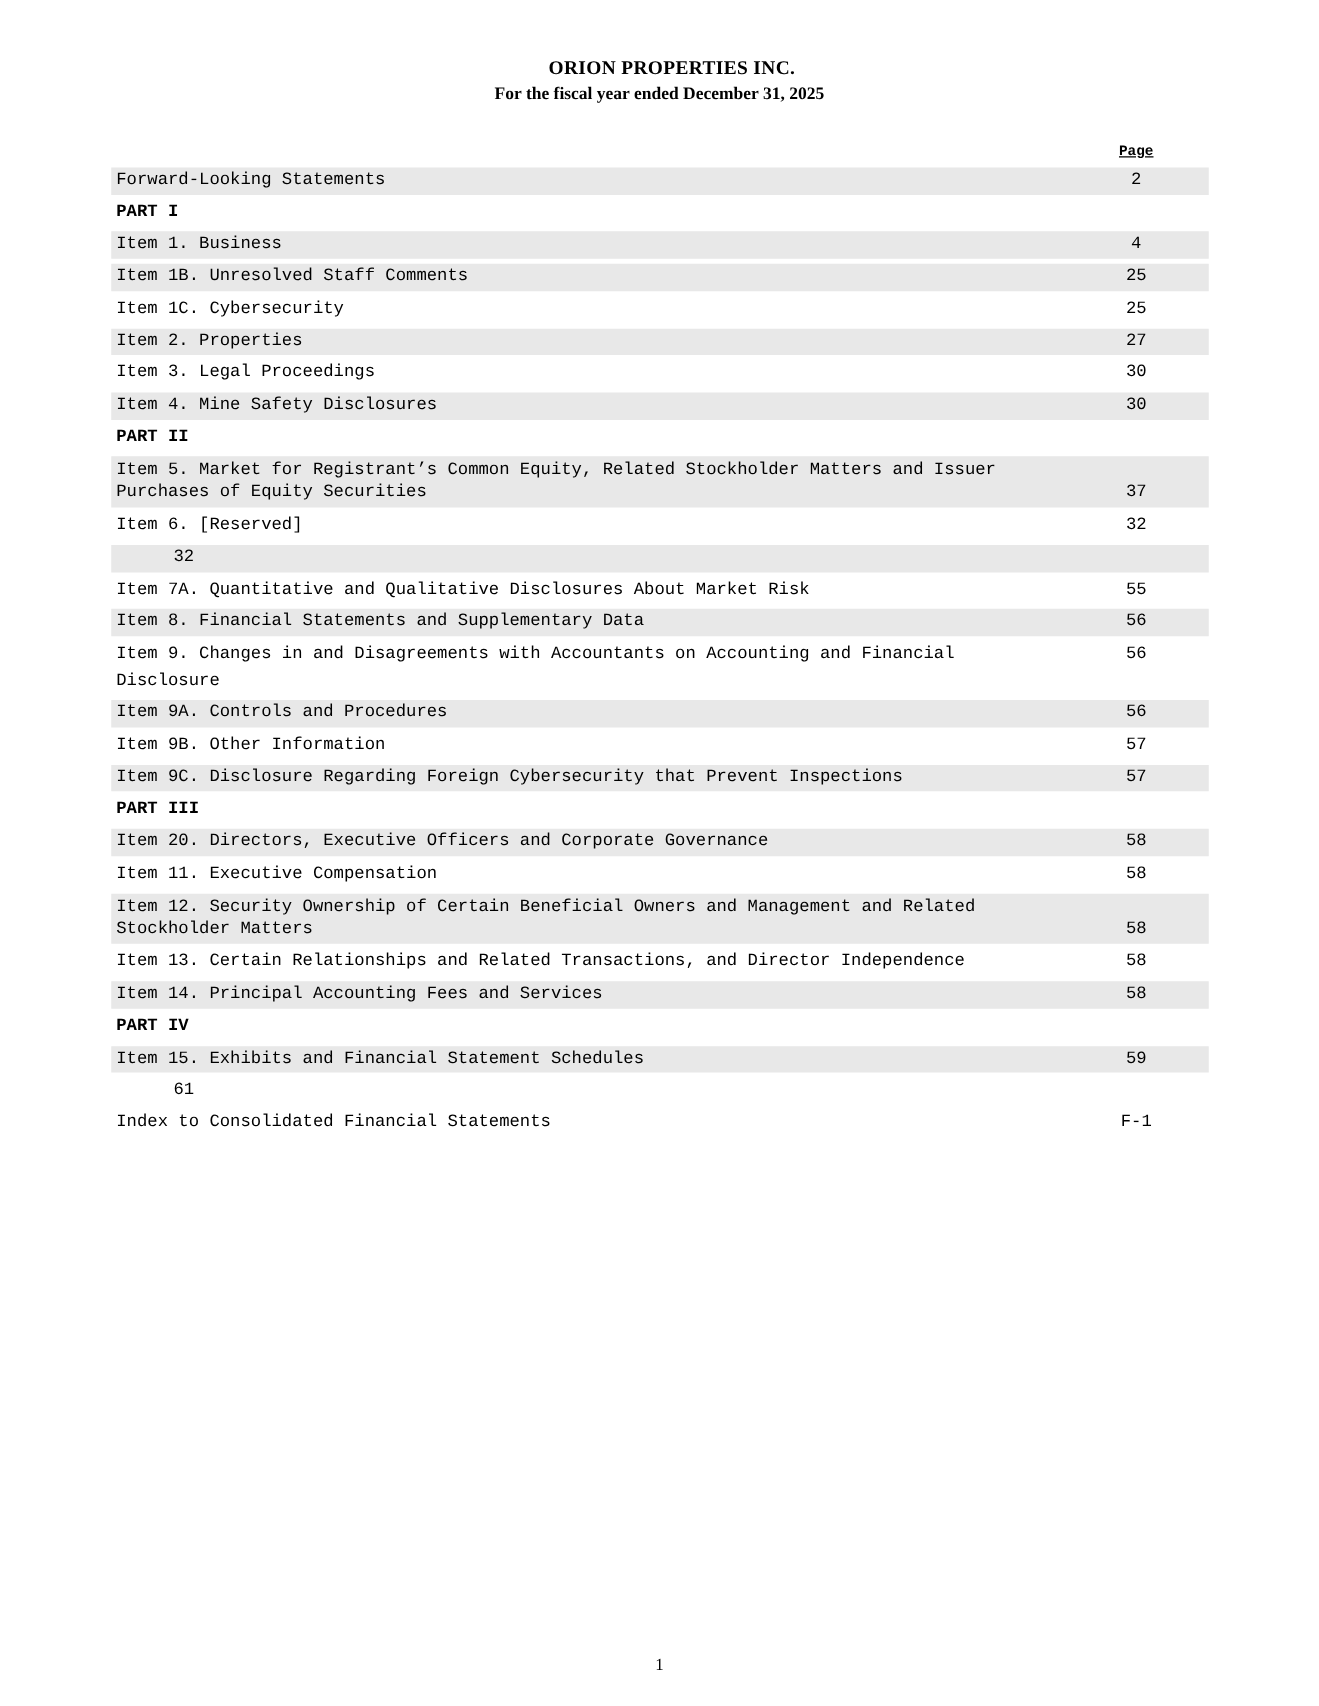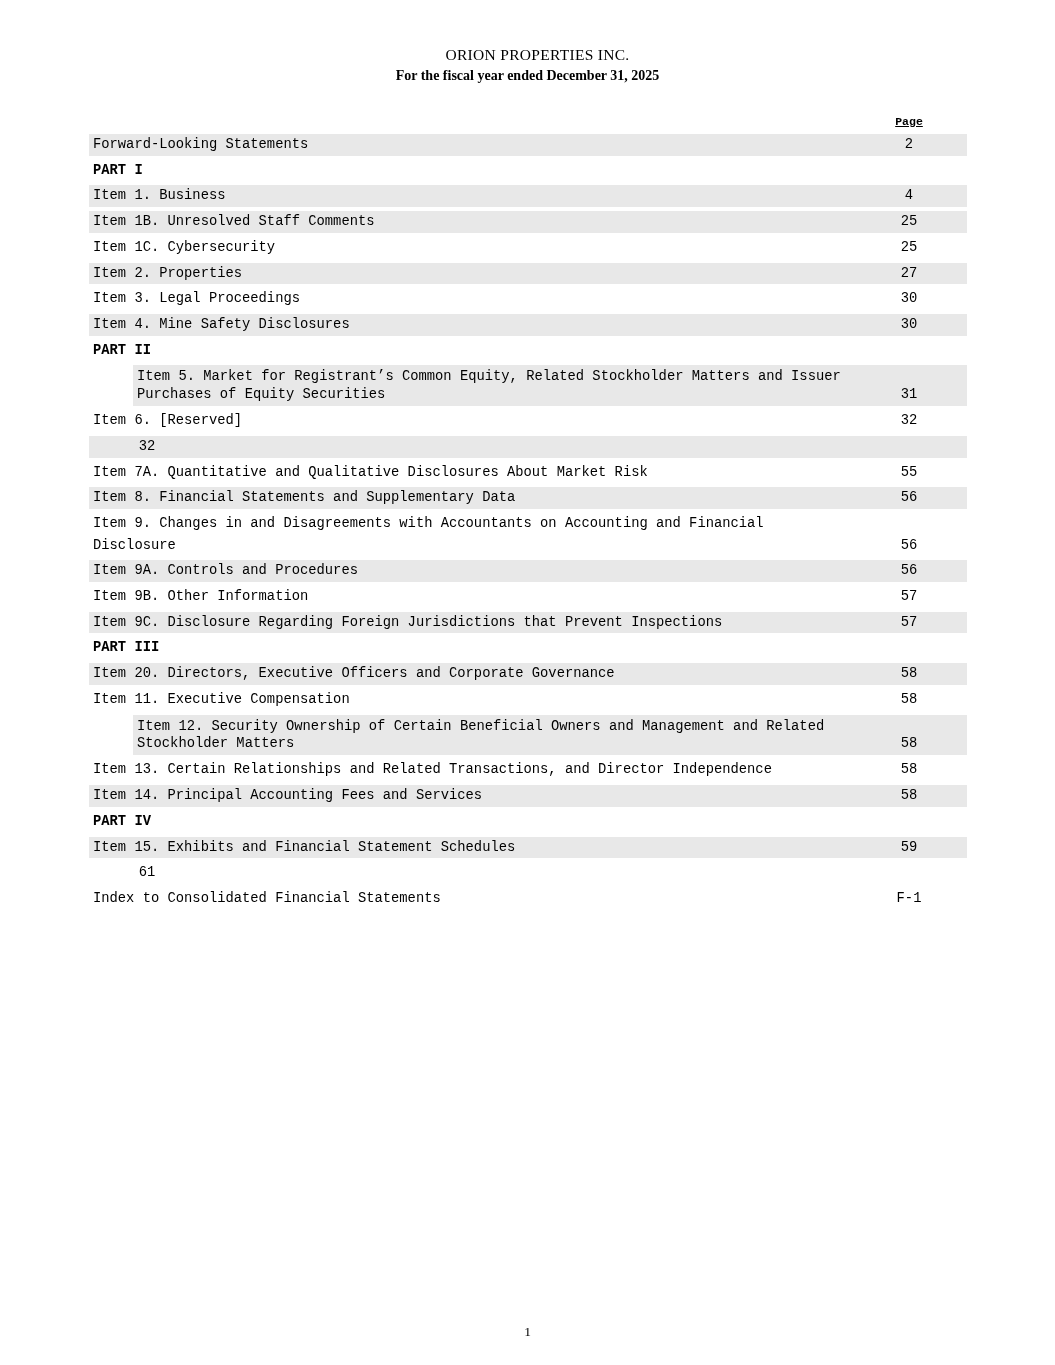--- a/index.html
+++ b/index.html
@@ -14,21 +14,21 @@
     width: 1055px;
     height: 1365px;
     background: #ffffff;
     overflow: hidden;
   }
   .title-block {
     padding-top: 45px;
     text-align: center;
   }
   .doc-title {
-    font-weight: normal;
+    font-weight: bold;
     font-size: 15.5px;
     line-height: 19px;
     letter-spacing: 0.3px;
     margin-left: 20px;
   }
   .doc-subtitle {
     font-weight: bold;
     font-size: 14px;
     line-height: 17px;
     margin-top: 3px;
@@ -49,39 +49,38 @@
   .page-header {
     font-weight: bold;
     font-size: 11.5px;
     text-decoration: underline;
     line-height: 14px;
   }
   .toc-row {
     display: flex;
     min-height: 21.7px;
     margin-bottom: 4px;
-    align-items: flex-end;
+    align-items: flex-start;
     font-size: 13.8px;
     line-height: 21.7px;
   }
   .toc-row.shaded {
     background: #e8e8e8;
   }
   .toc-label-cell {
     flex: 1;
     padding-left: 4px;
   }
   .part-row {
     font-weight: bold;
   }
   .toc-row.twoline {
     line-height: 17.4px;
     padding: 3px 0;
     align-items: flex-end;
-    margin-left: 44px;
   }
   .footer {
     position: absolute;
     bottom: 25px;
     left: 0;
     width: 100%;
     text-align: center;
     font-size: 13.5px;
   }
 </style>
@@ -129,21 +128,21 @@
         </div>
         <div class="toc-row item-row shaded">
           <div class="toc-label-cell">Item 4. Mine Safety Disclosures</div>
           <div class="toc-page-cell">30</div>
         </div>
         <div class="toc-row part-row">
           <div class="toc-label-cell">PART II</div>
         </div>
         <div class="toc-row item-row shaded twoline">
           <div class="toc-label-cell">Item 5. Market for Registrant’s Common Equity, Related Stockholder Matters and Issuer Purchases of Equity Securities</div>
-          <div class="toc-page-cell">31</div>
+          <div class="toc-page-cell">37</div>
         </div>
         <div class="toc-row item-row">
           <div class="toc-label-cell">Item 6. [Reserved]</div>
           <div class="toc-page-cell">32</div>
         </div>
         <div class="toc-row item-row shaded">
           <div class="toc-page-cell">32</div>
         </div>
         <div class="toc-row item-row">
           <div class="toc-label-cell">Item 7A. Quantitative and Qualitative Disclosures About Market Risk</div>
@@ -159,21 +158,21 @@
         </div>
         <div class="toc-row item-row shaded">
           <div class="toc-label-cell">Item 9A. Controls and Procedures</div>
           <div class="toc-page-cell">56</div>
         </div>
         <div class="toc-row item-row">
           <div class="toc-label-cell">Item 9B. Other Information</div>
           <div class="toc-page-cell">57</div>
         </div>
         <div class="toc-row item-row shaded">
-          <div class="toc-label-cell">Item 9C. Disclosure Regarding Foreign Jurisdictions that Prevent Inspections</div>
+          <div class="toc-label-cell">Item 9C. Disclosure Regarding Foreign Cybersecurity that Prevent Inspections</div>
           <div class="toc-page-cell">57</div>
         </div>
         <div class="toc-row part-row">
           <div class="toc-label-cell">PART III</div>
         </div>
         <div class="toc-row item-row shaded">
           <div class="toc-label-cell">Item 20. Directors, Executive Officers and Corporate Governance</div>
           <div class="toc-page-cell">58</div>
         </div>
         <div class="toc-row item-row">

